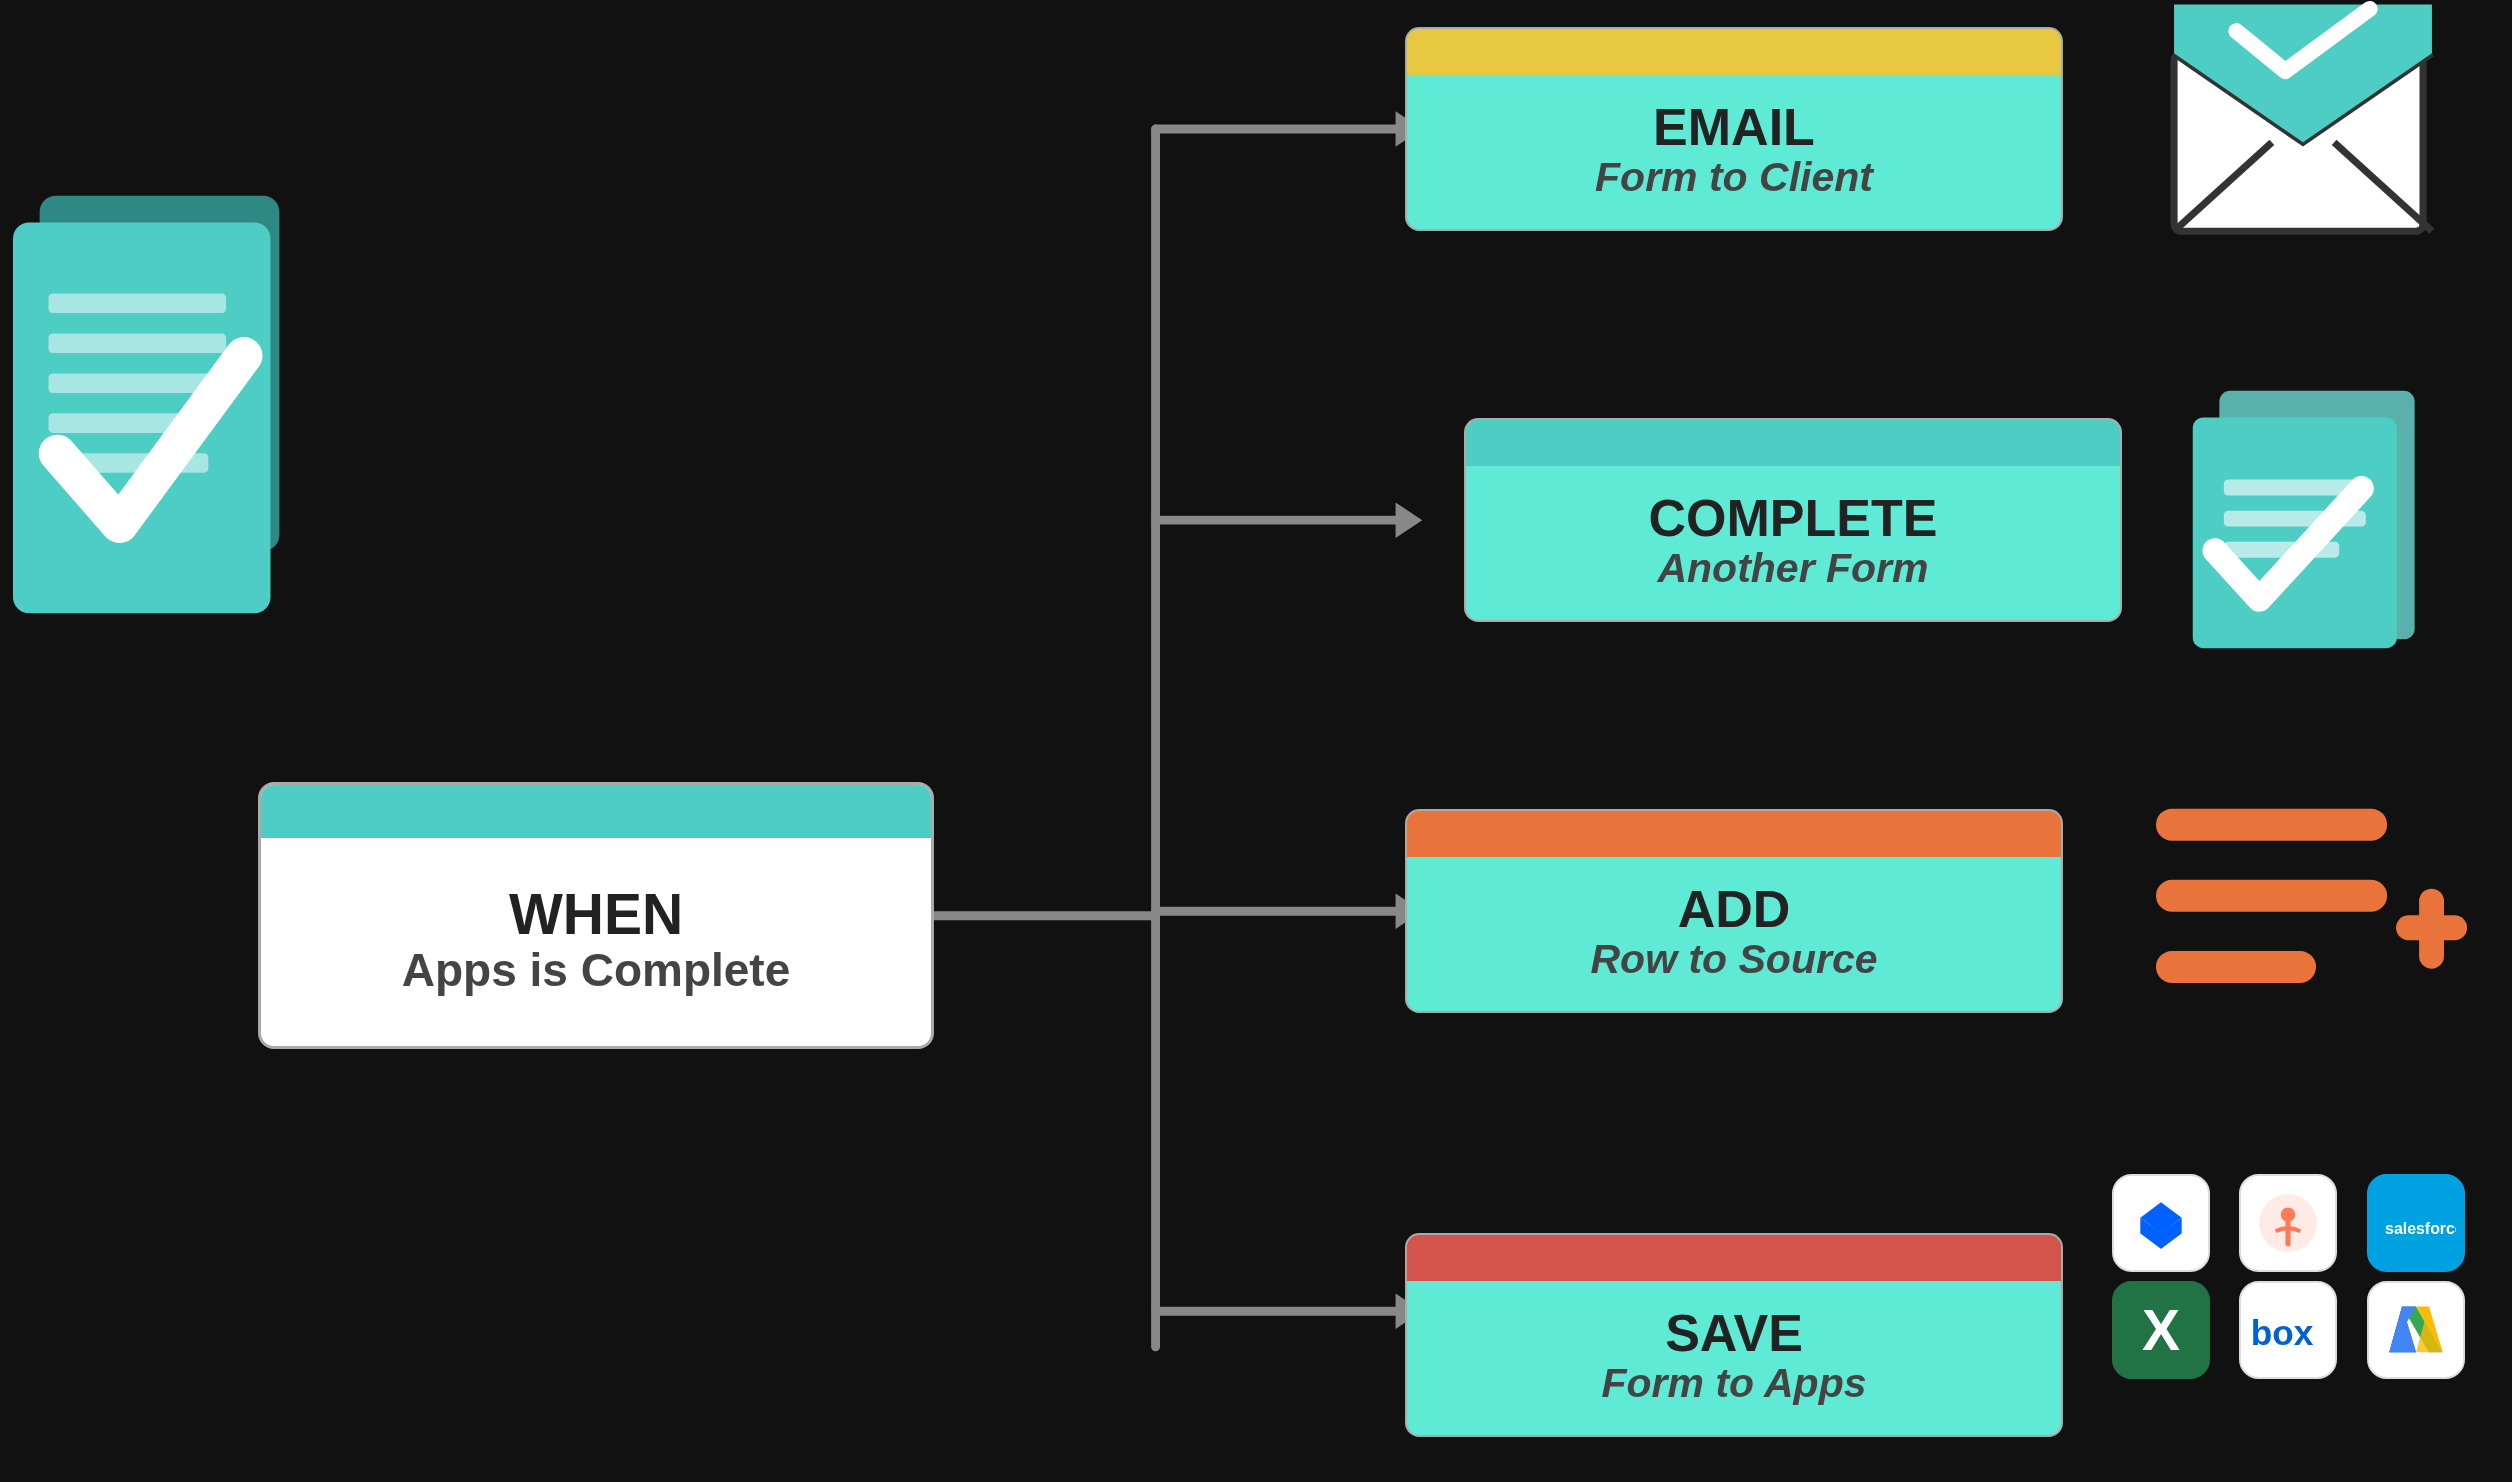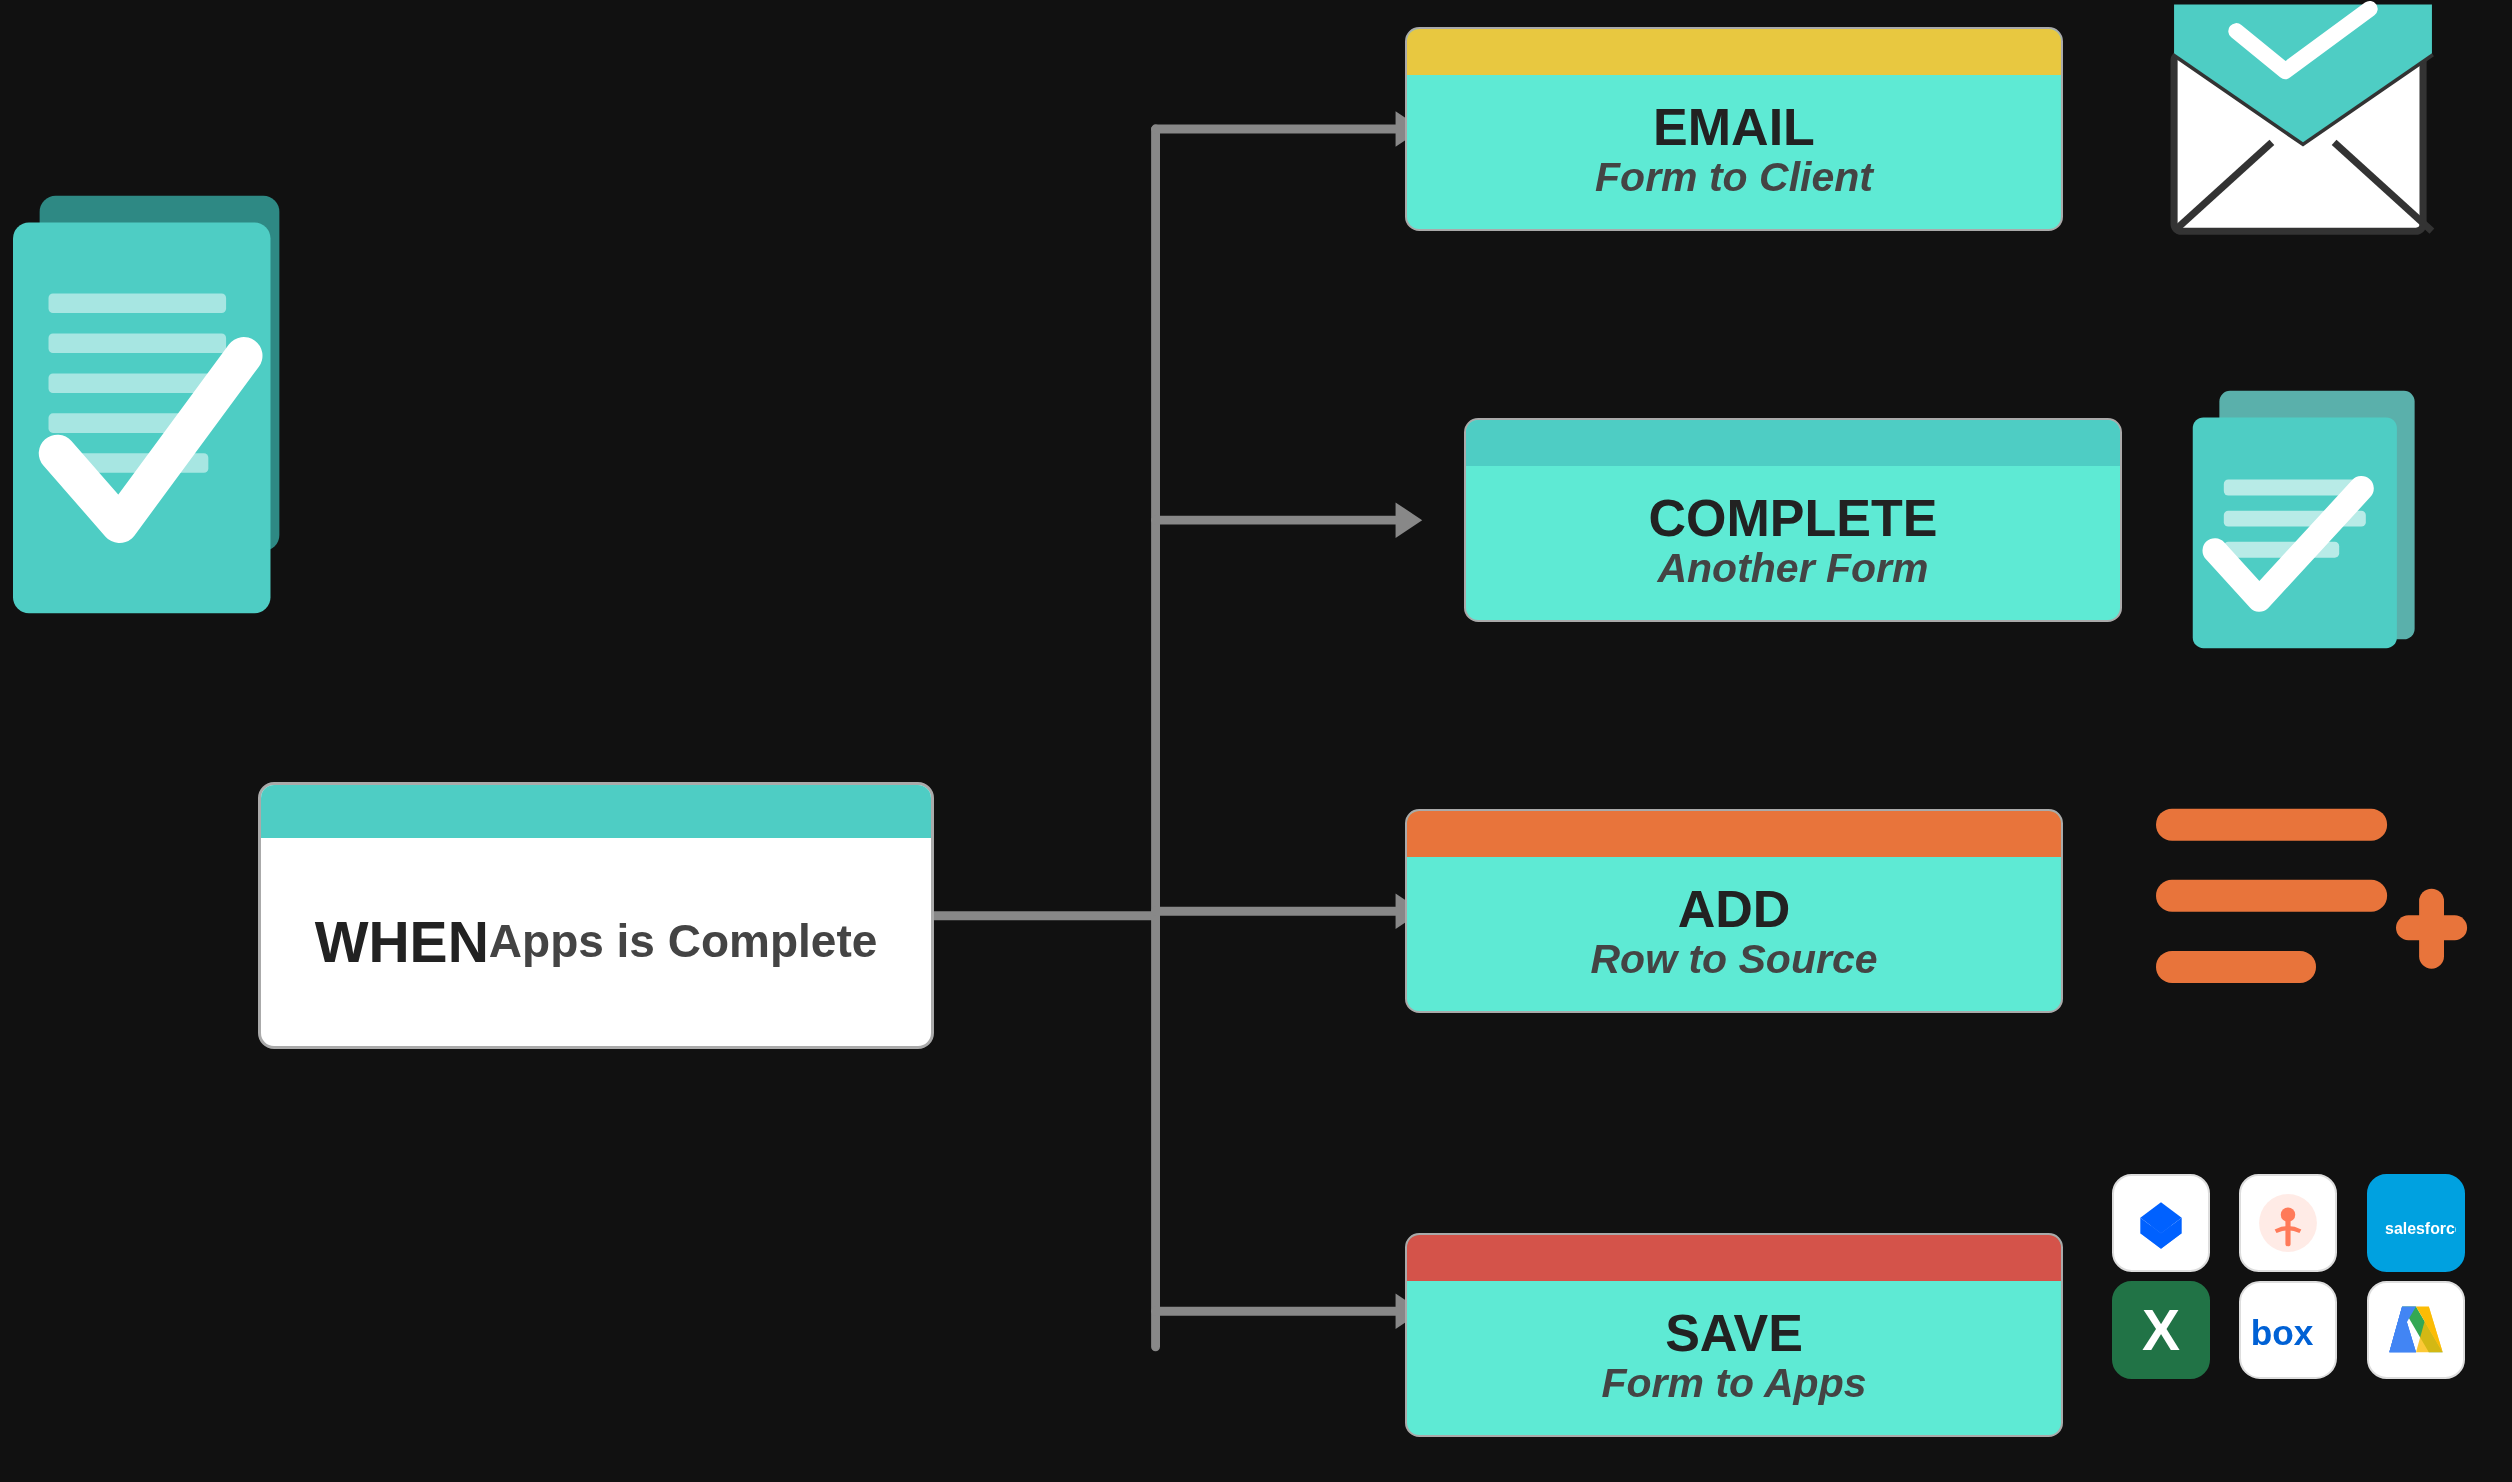--- a/index.html
+++ b/index.html
@@ -35,21 +35,21 @@
       z-index: 10;
     }
     .when-card-header {
       height: 53px;
       background: #4ecdc4;
       flex-shrink: 0;
     }
     .when-card-body {
       flex: 1;
       display: flex;
-      flex-direction: row;
+      flex-direction: column;
       align-items: center;
       justify-content: center;
       padding: 9px 18px;
     }
     .when-card-title {
       font-size: 57px;
       font-weight: 900;
       color: #222;
       line-height: 1;
     }
@@ -133,21 +133,21 @@
       display: flex;
       align-items: center;
       justify-content: center;
       background: white;
       font-size: 46px;
     }
     .app-icon-dropbox { background: #fff; }
     .app-icon-cog     { background: #fff; }
     .app-icon-sf      { background: #00a1e0; color: white; font-size: 25px; font-weight: bold; border-color: #00a1e0; }
     .app-icon-excel   { background: #217346; color: white; font-size: 46px; border-color: #217346; }
-    .app-icon-box2    { background: #fff; border-radius: 21px; }
+    .app-icon-box2    { background: #fff; }
     .app-icon-drive   { background: #fff; }
   </style>
 </head>
 <body>
 
 <div class="diagram">
 
   <svg style="position:absolute;left:13.3px;top:178px;width:293px;height:524px;z-index:1;" viewBox="0 0 330 590">
 
     <rect x="30" y="20" width="270" height="400" rx="18" fill="#3abcb5" opacity="0.7"></rect>

